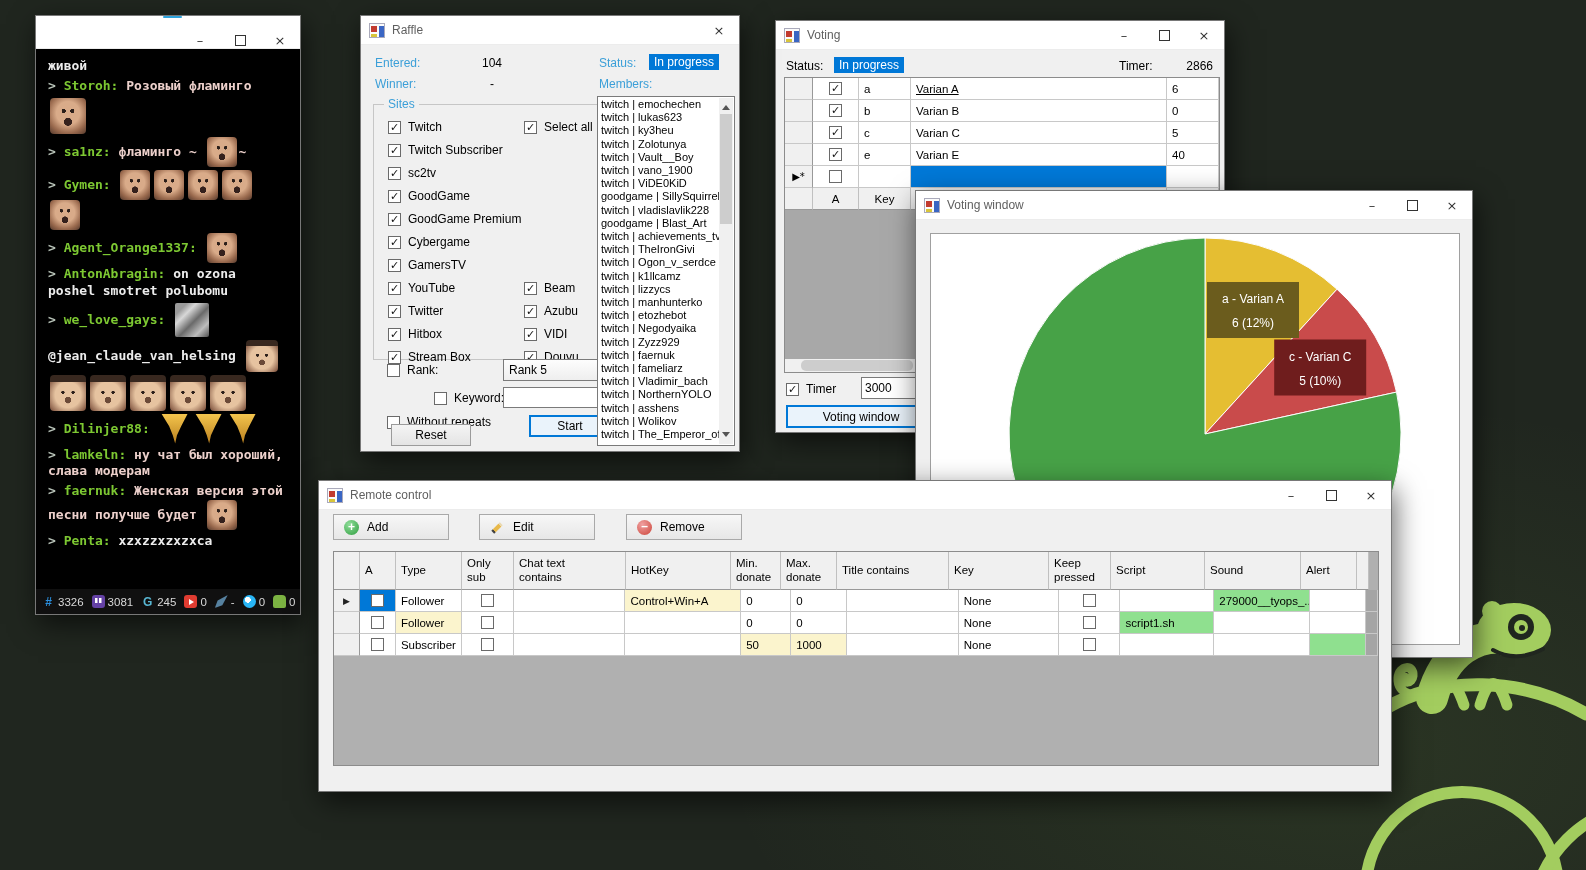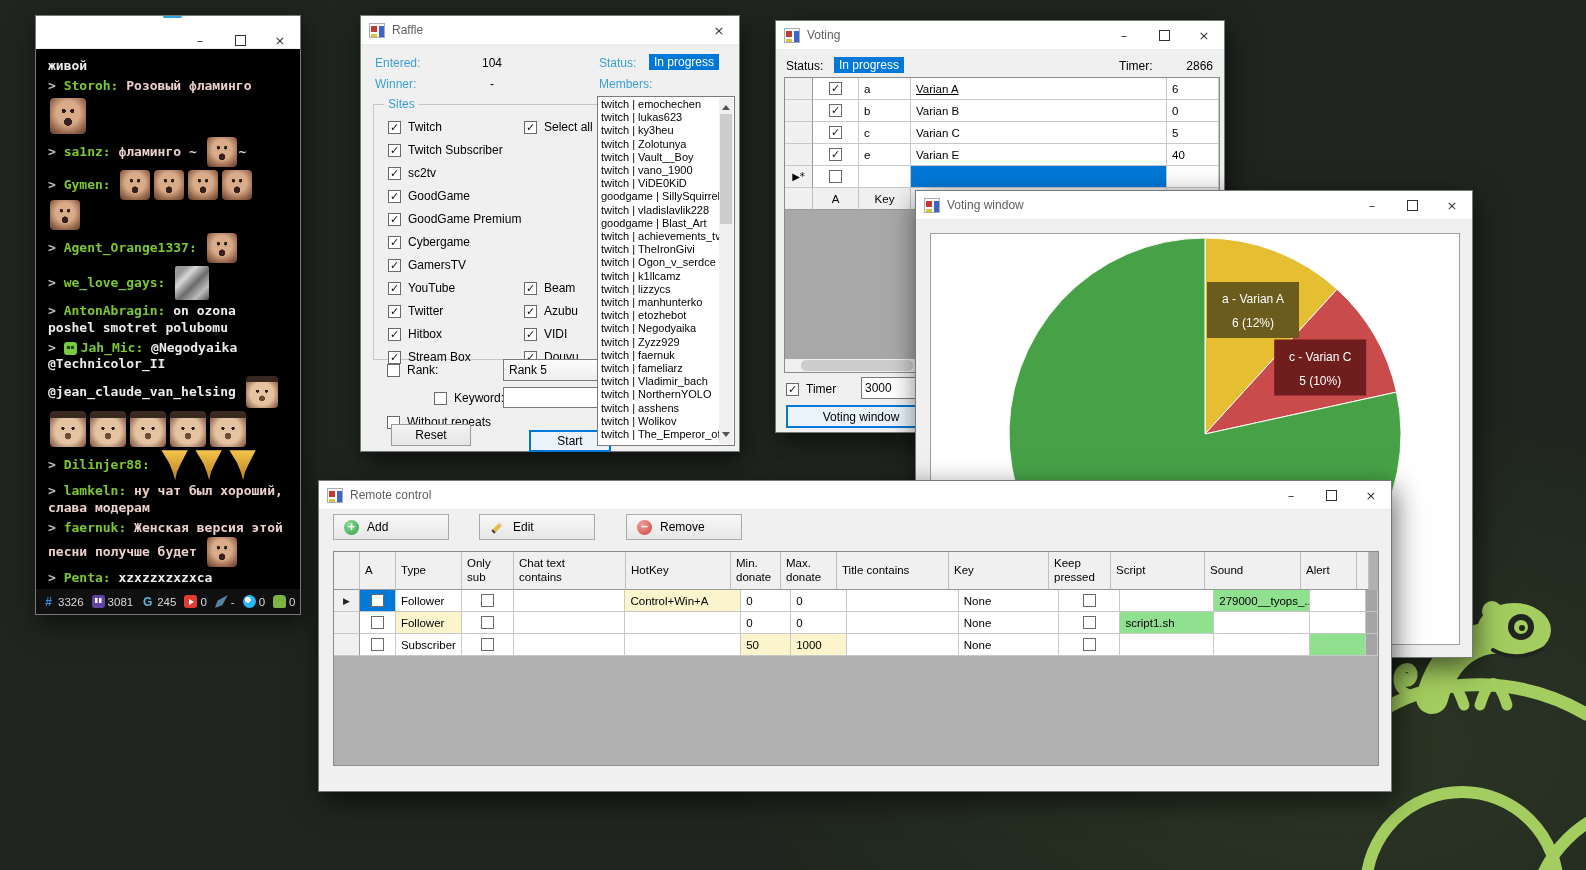--- a/index.html
+++ b/index.html
@@ -203,23 +203,22 @@
           </div>
       </div>
     </div>
     <div id="chat-messages">
         <div class="chat-line"><span class="chat-text white">живой </span></div>
         <div class="chat-line"><span class="chat-arrow">&gt; </span><span class="chat-nick">Storoh: </span><span class="chat-text pink">Розовый фламинго </span></div>
         <div class="chat-line"><span class="emote face" style="width: 36px; height: 36px;"></span></div>
         <div class="chat-line"><span class="chat-arrow">&gt; </span><span class="chat-nick">sa1nz: </span><span class="chat-text pink">фламинго ~ </span><span class="emote face" style="width: 30px; height: 30px;"></span><span class="chat-text pink">~ </span></div>
         <div class="chat-line"><span class="chat-arrow">&gt; </span><span class="chat-nick">Gymen: </span><span class="emote face" style="width: 30px; height: 30px;"></span><span class="emote face" style="width: 30px; height: 30px;"></span><span class="emote face" style="width: 30px; height: 30px;"></span><span class="emote face" style="width: 30px; height: 30px;"></span><span class="emote face" style="width: 30px; height: 30px;"></span></div>
         <div class="chat-line"><span class="chat-arrow">&gt; </span><span class="chat-nick">Agent_Orange1337: </span><span class="emote face" style="width: 30px; height: 30px;"></span></div>
+        <div class="chat-line"><span class="chat-arrow">&gt; </span><span class="chat-nick">AntonAbragin: </span><span class="chat-text white">on ozona poshel smotret polubomu </span></div>
         <div class="chat-line"><span class="chat-arrow">&gt; </span><span class="chat-nick">we_love_gays: </span><span class="emote pic" style="width: 34px; height: 34px;"></span></div>
-        <div class="chat-line"><span class="chat-arrow">&gt; </span><span class="chat-nick">AntonAbragin: </span><span class="chat-text white">on ozona poshel smotret polubomu </span></div>
-        <div class="chat-line"><span class="chat-arrow">&gt; </span><span class="mod-badge"></span><span class="chat-nick">Jah_Mic: </span><span class="chat-text white">@Negodyaika @Technicolor_II </span></div>
         <div class="chat-line"><span class="chat-text white">@jean_claude_van_helsing </span><span class="emote bean" style="width: 32px; height: 32px;"></span></div>
         <div class="chat-line"><span class="emote bean" style="width: 36px; height: 36px;"></span><span class="emote bean" style="width: 36px; height: 36px;"></span><span class="emote bean" style="width: 36px; height: 36px;"></span><span class="emote bean" style="width: 36px; height: 36px;"></span><span class="emote bean" style="width: 36px; height: 36px;"></span></div>
         <div class="chat-line"><span class="chat-arrow">&gt; </span><span class="chat-nick">Dilinjer88: </span><span class="emote tornado" style="width: 30px; height: 30px;"></span><span class="emote tornado" style="width: 30px; height: 30px;"></span><span class="emote tornado" style="width: 30px; height: 30px;"></span></div>
         <div class="chat-line"><span class="chat-arrow">&gt; </span><span class="chat-nick">lamkeln: </span><span class="chat-text pink">ну чат был хороший, слава модерам </span></div>
         <div class="chat-line"><span class="chat-arrow">&gt; </span><span class="chat-nick">faernuk: </span><span class="chat-text pink">Женская версия этой песни получше будет </span><span class="emote face" style="width: 30px; height: 30px;"></span></div>
         <div class="chat-line"><span class="chat-arrow">&gt; </span><span class="chat-nick">Penta: </span><span class="chat-text white">xzxzzxzxzxca </span></div>
       </div>
     <div id="chat-statusbar">
         <span class="sb-item">
           <span class="sb-ic hash-icon">#</span>
@@ -350,21 +349,21 @@
     <div class="site-row" style="left:40px;top:374px;width:110px;padding-left:33px;">
       <span class="wf-check"></span>
       <span class="cb-label">Keyword:</span>
     </div>
     <input class="wf-input" style="position: absolute; left: 142px; top: 371px; width: 112px; height: 21px;" value="">
     <div class="site-row" style="left:26px;top:398px;width:150px;">
       <span class="wf-check"></span>
       <span class="cb-label">Without repeats</span>
     </div>
     <div class="wf-btn" style="left:30px;top:408px;width:80px;height:22px;">Reset</div>
-    <div class="wf-btn focus" style="left:168px;top:414px;width:82px;height:22px;">Start</div>
+    <div class="wf-btn focus" style="left:168px;top:399px;width:82px;height:22px;">Start</div>
     <div class="wf-btn" style="left:266px;top:408px;width:106px;height:22px;">Pick a winner</div>
 
     <div id="members-list">
       <div class="vscroll">
         <div class="vs-arrow" style="top:0;">
             <span class="tri-up"></span>
           </div>
         <div class="vs-thumb" style="top:16px;height:110px;"></div>
         <div class="vs-arrow" style="bottom:0;">
             <span class="tri-down"></span>

